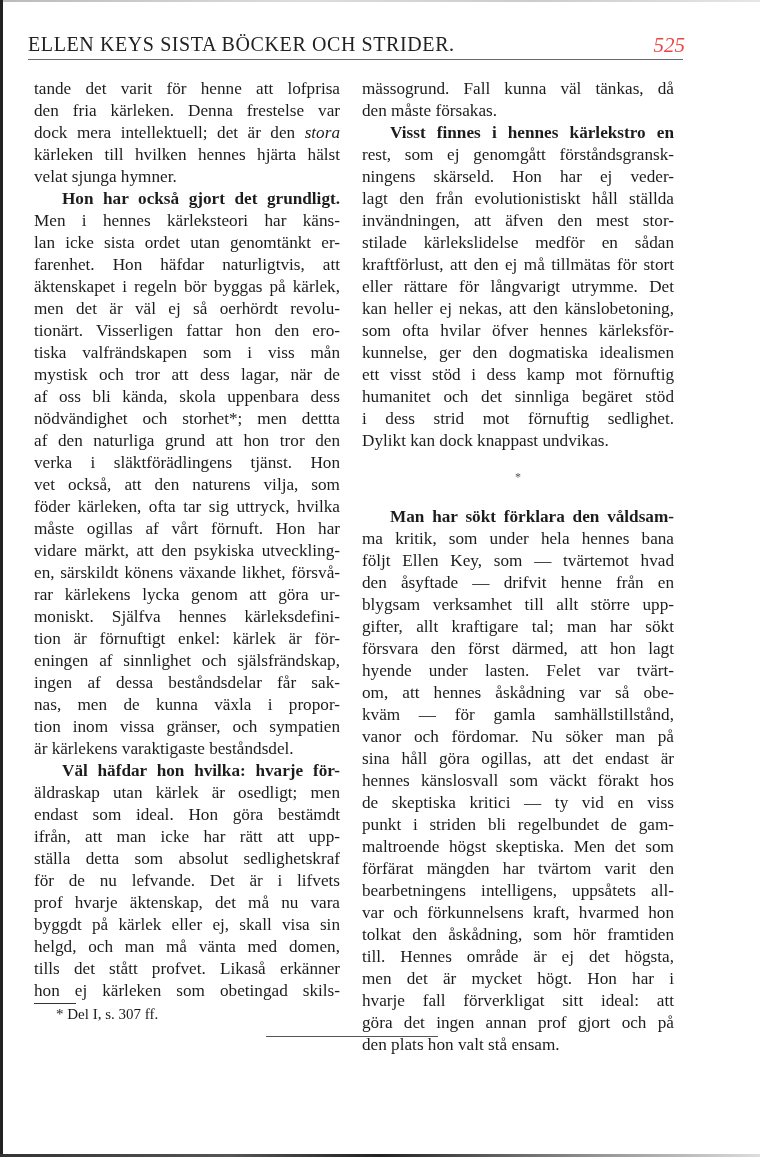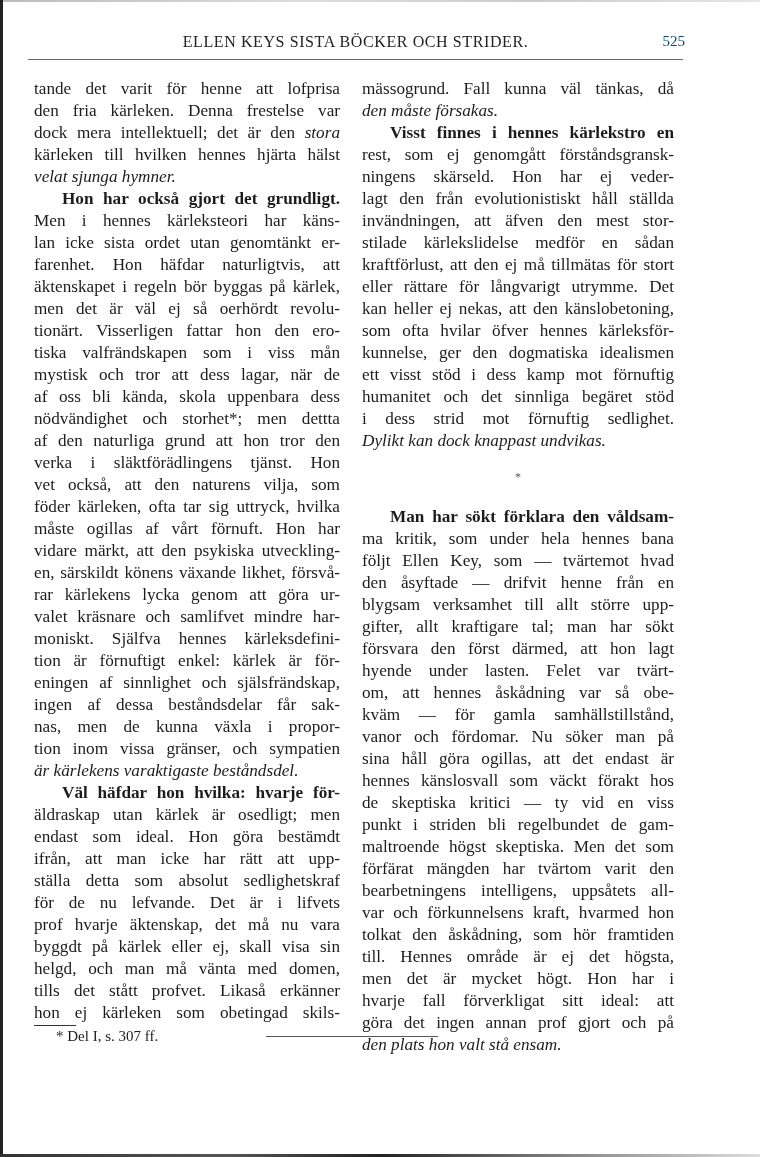--- a/index.html
+++ b/index.html
@@ -31,32 +31,32 @@
       position: absolute;
       left: 28px;
       top: 30px;
       width: 655px;
       height: 28px;
     }
     .running-title {
       position: absolute;
       left: 0;
       width: 655px;
-      text-align: center;
       top: 3px;
-      font-size: 16px;
+      font-size: 20px;
       letter-spacing: 0.6px;
       color: #222;
     }
     .page-number {
       position: absolute;
       right: -2px;
       top: 3px;
-      font-size: 15px;
-      color: #0c4a6e;
+      font-size: 21px;
+      color: #ef4444;
+      font-style: italic;
     }
     .head-rule {
       position: absolute;
       left: 28px;
       top: 59px;
       width: 655px;
       height: 1px;
       background: #6a6a6a;
     }
     .column {
@@ -69,21 +69,20 @@
     .col-right { left: 362px; width: 312px; }
     .line {
       display: block;
       white-space: nowrap;
       text-align: justify;
       text-align-last: justify;
       height: 22px;
     }
     .line.last {
       text-align-last: left;
-      font-style: italic;
     }
     .line.indent { padding-left: 28px; font-weight: bold; }
     em.ital { }
     .footnote-rule {
       display: block;
       width: 42px;
       height: 1px;
       background: #333;
       margin-top: 1px;
       margin-bottom: 2px;
@@ -144,21 +143,20 @@
   <span class="line">af oss bli kända, skola uppenbara dess</span>
   <span class="line">nödvändighet och storhet*; men dettta</span>
   <span class="line">af den naturliga grund att hon tror den</span>
   <span class="line">verka i släktförädlingens tjänst.  Hon</span>
   <span class="line">vet också, att den naturens vilja, som</span>
   <span class="line">föder kärleken, ofta tar sig uttryck, hvilka</span>
   <span class="line">måste ogillas af vårt förnuft.  Hon har</span>
   <span class="line">vidare märkt, att den psykiska utveckling-</span>
   <span class="line">en, särskildt könens växande likhet, försvå-</span>
   <span class="line">rar kärlekens lycka genom att göra ur-</span>
-  <span class="line">valet kräsnare och samlifvet mindre har-</span>
   <span class="line">moniskt.  Själfva hennes kärleksdefini-</span>
   <span class="line">tion är förnuftigt enkel: kärlek är för-</span>
   <span class="line">eningen af sinnlighet och själsfrändskap,</span>
   <span class="line">ingen af dessa beståndsdelar får sak-</span>
   <span class="line">nas, men de kunna växla i propor-</span>
   <span class="line">tion inom vissa gränser, och sympatien</span>
   <span class="line last">är kärlekens varaktigaste beståndsdel.</span>
   <span class="line indent">Väl häfdar hon hvilka: hvarje för-</span>
   <span class="line">äldraskap utan kärlek är osedligt; men</span>
   <span class="line">endast som ideal.  Hon göra bestämdt</span>

